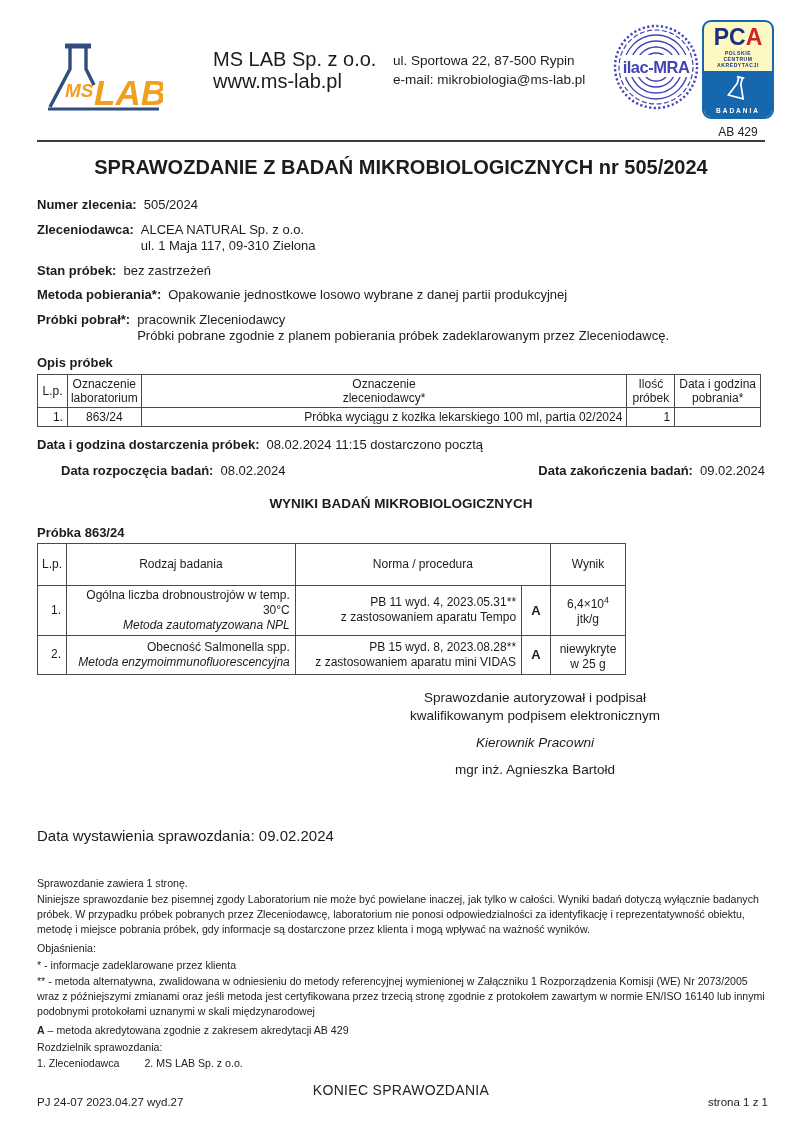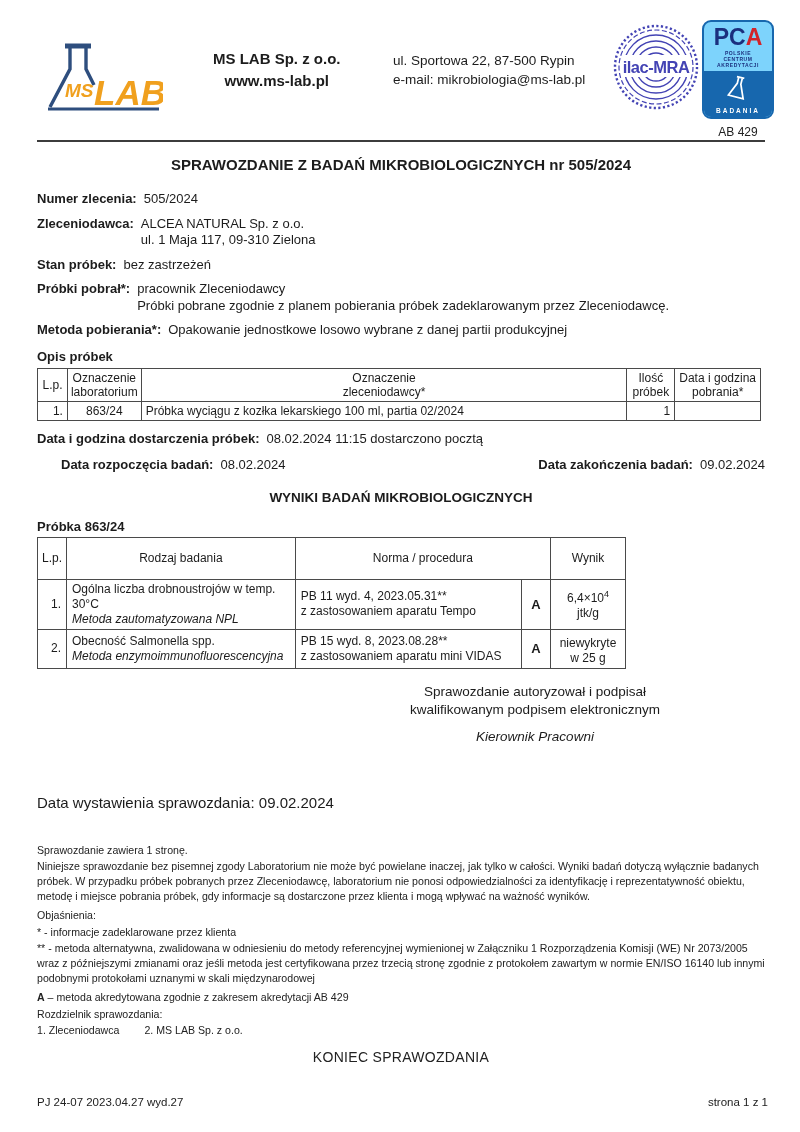--- a/index.html
+++ b/index.html
@@ -8,52 +8,52 @@
     width:800px; height:1132px; position:relative;
     background:#ffffff; color:#1c1c1c;
     font-family:"Liberation Sans", sans-serif;
     overflow:hidden;
   }
   .page { position:absolute; inset:0; padding:18px 35px 0 37px; }
 
   
   .header { position:relative; height:122px; }
   .logo { position:absolute; left:0; top:16px; }
-  .company-block { position:absolute; left:176px; top:30px; font-size:15px; font-weight:bold; line-height:22px;text-align:center; }
+  .company-block { position:absolute; left:176px; top:30px; font-size:20px; font-weight:normal; line-height:22px; }
   .address-block { position:absolute; left:356px; top:33px; font-size:13.5px; line-height:19px; }
   .ilac-stamp { position:absolute; left:576px; top:6px;text-align:right; }
   .pca-wrap { position:absolute; left:665px; top:2px; width:72px; text-align:center; }
-  .pca-box { border:2px solid #1767AE; border-radius:9px; background:#7dd3fc; overflow:hidden; }
+  .pca-box { border:2px solid #1767AE; border-radius:9px; background:#fef9c3; overflow:hidden; }
   .pca-acronym { font-size:23px; font-weight:bold; line-height:24px; margin-top:3px; letter-spacing:0; }
   .pca-acronym .pc { color:#1B2F7E; }
   .pca-acronym .a { color:#D2232A; }
   .pca-subtitle { font-size:5px; font-weight:bold; color:#1B2F7E; letter-spacing:.6px; line-height:6px; margin:1px 6px 3px; }
   .pca-bottom { background:#1767AE; padding:4px 0 3px; }
   .pca-badge-label { color:#fff; font-size:6.5px; font-weight:bold; letter-spacing:2px; margin-top:2px; }
   .pca-cert { font-size:12px; margin-top:6px; color:#222; }
   .header-rule { border:none; border-top:2px solid #3c3c3c; margin:0; }
 
   
-  .report-title { text-align:center; font-size:15px; font-weight:bold; margin:14px 0 18px; }
+  .report-title { text-align:center; font-size:20px; font-weight:bold; margin:14px 0 18px; }
   .field { display:flex; gap:7px; margin:8px 0 7px; font-size:13px; line-height:16.5px; }
   .field-label { font-weight:bold; white-space:nowrap; }
   .field-value { white-space:pre-line; }
   .section-label { font-weight:bold; font-size:13px; margin:10px 0 4px; }
 
   
   table { border-collapse:collapse; font-size:12px; color:#1c1c1c; }
   th, td { border:1px solid #4a4a4a; padding:1px 4px; }
   th { font-weight:normal; text-align:center; white-space:pre-line; line-height:14px; }
 
   .samples-table { width:724px; }
   .samples-table th { padding:2px 3px; }
   .samples-table td { height:19px; }
   .cell-right { text-align:right; }
   .cell-center { text-align:center; }
-  .cell-left { text-align:left; }
+  .cell-left { text-align:right; }
 
   .dates-row { display:flex; justify-content:space-between; margin-top:10px;padding-left:24px; }
   .results-heading { text-align:center; font-weight:bold; font-size:13.5px; margin:16px 0 14px; }
   .sample-heading { font-weight:bold; font-size:13px; margin-bottom:3px; }
 
   .results-table { width:589px; }
   .results-table th { height:42px; vertical-align:middle; }
   .results-table td { line-height:15px; padding:2px 5px; vertical-align:middle; }
   .method-line { font-style:italic; }
   .acc-cell { font-weight:bold; text-align:center; font-size:13px; }
@@ -158,27 +158,27 @@
   <div class="field">
     <span class="field-label">Zleceniodawca:</span>
     <span class="field-value">ALCEA NATURAL Sp. z o.o.
 ul. 1 Maja 117, 09-310 Zielona</span>
   </div>
   <div class="field">
     <span class="field-label">Stan próbek:</span>
     <span class="field-value">bez zastrzeżeń</span>
   </div>
   <div class="field">
+    <span class="field-label">Metoda pobierania*:</span>
+    <span class="field-value">Opakowanie jednostkowe losowo wybrane z danej partii produkcyjnej</span>
+  </div>
+  <div class="field">
     <span class="field-label">Próbki pobrał*:</span>
     <span class="field-value">pracownik Zleceniodawcy
 Próbki pobrane zgodnie z planem pobierania próbek zadeklarowanym przez Zleceniodawcę.</span>
-  </div>
-  <div class="field">
-    <span class="field-label">Metoda pobierania*:</span>
-    <span class="field-value">Opakowanie jednostkowe losowo wybrane z danej partii produkcyjnej</span>
   </div>
   <div class="section-label">Opis próbek</div>
 
   <table class="samples-table">
     <colgroup>
       <col style="width:30px">
         <col style="width:70px">
         <col style="width:490px">
         <col style="width:48px">
         <col style="width:86px">
@@ -274,20 +274,21 @@
           <div>w 25 g</div>
         </td>
       </tr>
     </tbody>
   </table>
 
   <div class="auth-block">
     <div>Sprawozdanie autoryzował i podpisał</div>
     <div>kwalifikowanym podpisem elektronicznym</div>
     <div class="auth-role">Kierownik Pracowni</div>
+    <div class="auth-name">mgr inż. Agnieszka Bartołd</div>
   </div>
 
   <div class="issue-date">
     <span>Data wystawienia sprawozdania:</span>
     <span>09.02.2024</span>
   </div>
 
   <div class="footnotes">
     <p class="tight">Sprawozdanie zawiera 1 stronę.</p>
     <p>Niniejsze sprawozdanie bez pisemnej zgody Laboratorium nie może być powielane inaczej, jak tylko w całości. Wyniki badań dotyczą wyłącznie badanych próbek. W przypadku próbek pobranych przez Zleceniodawcę, laboratorium nie ponosi odpowiedzialności za identyfikację i reprezentatywność obiektu, metodę i miejsce pobrania próbek, gdy informacje są dostarczone przez klienta i mogą wpływać na ważność wyników.</p>

